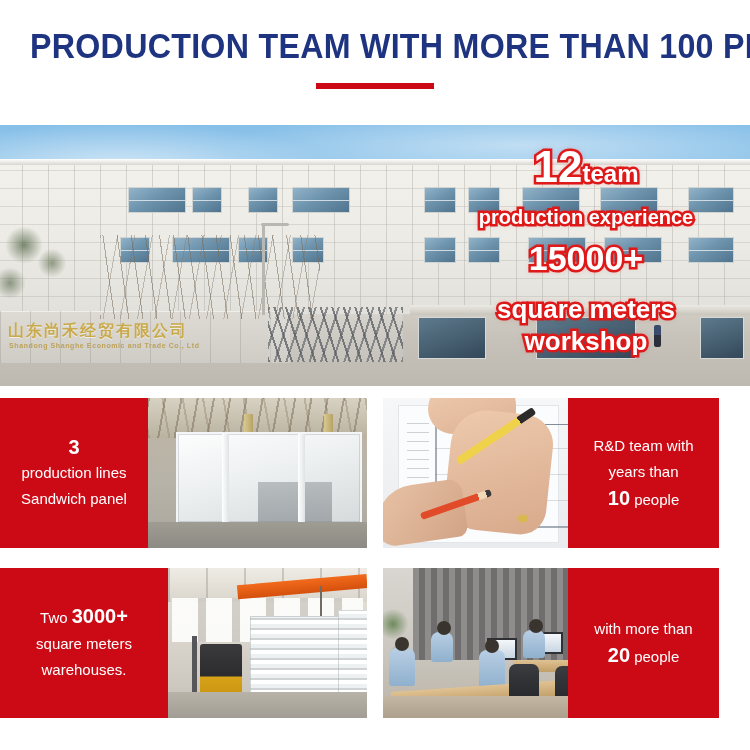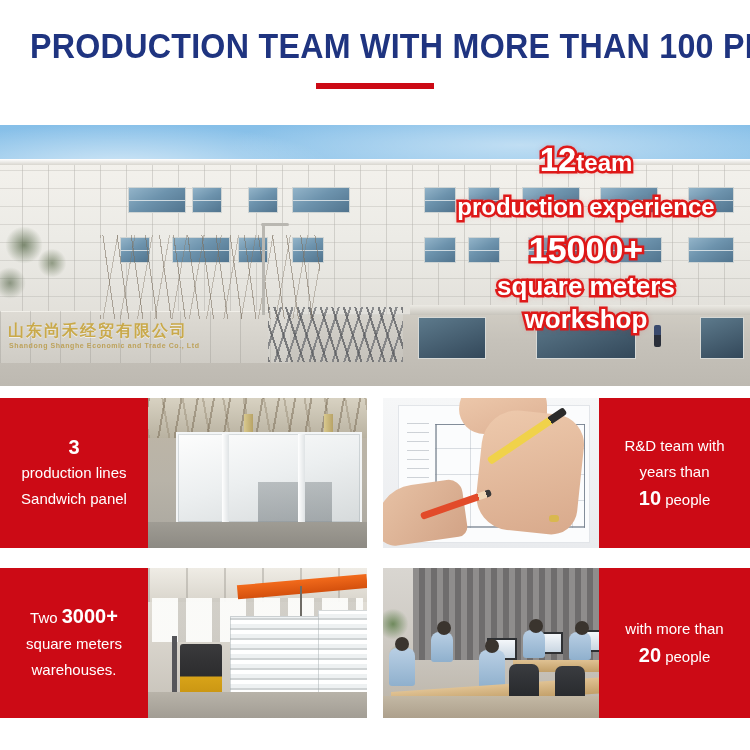--- a/index.html
+++ b/index.html
@@ -203,25 +203,25 @@
     color: #ffffff;
     font-weight: bold;
     line-height: 1.18;
     white-space: nowrap;
     -webkit-text-stroke: 5px #e01b1b;
     paint-order: stroke fill;
     text-shadow:
       0 0 3px rgba(224,27,27,.85),
       0 0 6px rgba(224,27,27,.5);
   }
-  .hero-line .big { font-size: 33px; }
+  .hero-line .big { font-size: 44px; }
   .hero-line .med { font-size: 24px; }
   .l1 { font-size: 24px; margin-bottom: 2px; }
-  .l2 { font-size: 24px; margin-bottom: 8px; margin-top: 13px; }
-  .l3 { font-size: 34px; margin-bottom: 2px; }
+  .l2 { font-size: 20px; margin-bottom: 8px; margin-top: 13px; }
+  .l3 { font-size: 34px; margin-bottom: 16px; }
   .l4 { font-size: 26px; margin-bottom: 2px; }
   .l5 { font-size: 26px; text-align: center; }
 
   
   .grid {
     position: absolute;
     left: 0; top: 398px;
     width: 750px;
   }
   .row {
@@ -230,21 +230,21 @@
     margin-bottom: 20px;
   }
   .card {
     position: absolute;
     top: 0;
     height: 150px;
     overflow: hidden;
     display: flex;
   }
   .card.left  { left: 0;    width: 367px; }
-  .card.right { left: 383px; width: 367px; }
+  .card.right { left: 383px; width: 336px; }
 
   .panel {
     background: #cc0a15;
     color: #ffffff;
     display: flex;
     flex-direction: column;
     justify-content: center;
     align-items: center;
     text-align: center;
     padding: 0 6px;
@@ -577,21 +577,21 @@
         <div class="ln">years than</div>
         <div class="ln"><b>10</b> <span>people</span></div>
       </div>
     </div>
 
   </div>
 
   <div class="row">
 
     <div class="card left">
-      <div class="panel" style="width:148px">
+      <div class="panel" style="width:168px">
         <div class="ln"><span>Two</span> <b>3000+</b></div>
         <div class="ln">square meters</div>
         <div class="ln">warehouses.</div>
       </div>
       <div class="photo ph-warehouse">
         <div class="roof"></div>
         <div class="windows"></div>
         <div class="crane"></div>
         <div class="hook"></div>
         <div class="stack s1"></div>

